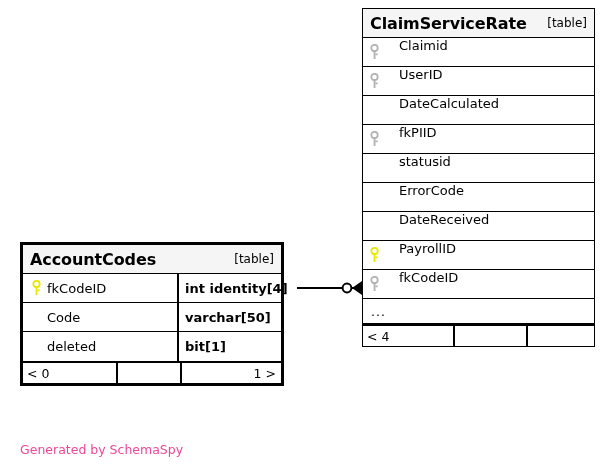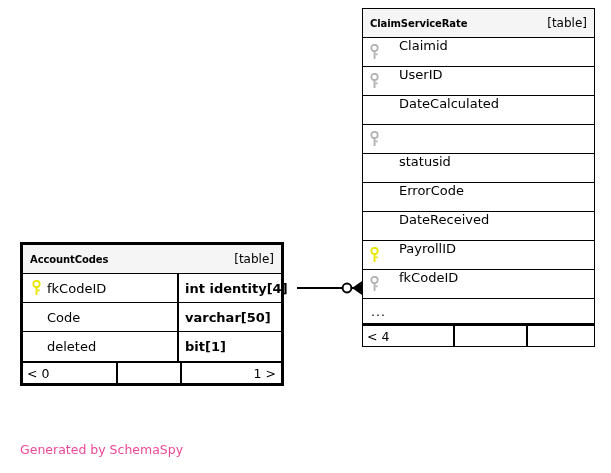--- a/index.html
+++ b/index.html
@@ -38,21 +38,21 @@
     align-items: center;
     justify-content: space-between;
     background: #f5f5f5;
     box-sizing: border-box;
     border-bottom: 1px solid #000000;
     padding: 0 7px;
     height: 29px;
   }
   .ent-title {
     font-weight: bold;
-    font-size: 10px;
+    font-size: 16px;
     letter-spacing: -0.1px;
     white-space: nowrap;
   }
   .ent-tag {
     font-size: 12px;
     white-space: nowrap;
   }
 
   .ent-rows {
     display: flex;
@@ -198,20 +198,21 @@
       </div>
 
       <div class="ent-row csr-row">
         <span class="keycell">
           <svg class="key-svg" width="9" height="16" viewBox="0 0 9 16" aria-hidden="true">
             <circle cx="4.5" cy="4" r="3.2" fill="none" stroke="#b3b3b3" stroke-width="1.8"></circle>
             <rect x="3.6" y="6" width="1.9" height="9" fill="#b3b3b3"></rect>
             <rect x="5.4" y="9.5" width="2.3" height="1.7" fill="#b3b3b3"></rect>
           </svg>
         </span>
+        <span class="colname">fkPIID</span>
       </div>
 
       <div class="ent-row csr-row">
         <span class="keycell"></span>
         <span class="colname">statusid</span>
       </div>
 
       <div class="ent-row csr-row">
         <span class="keycell"></span>
         <span class="colname">ErrorCode</span>

